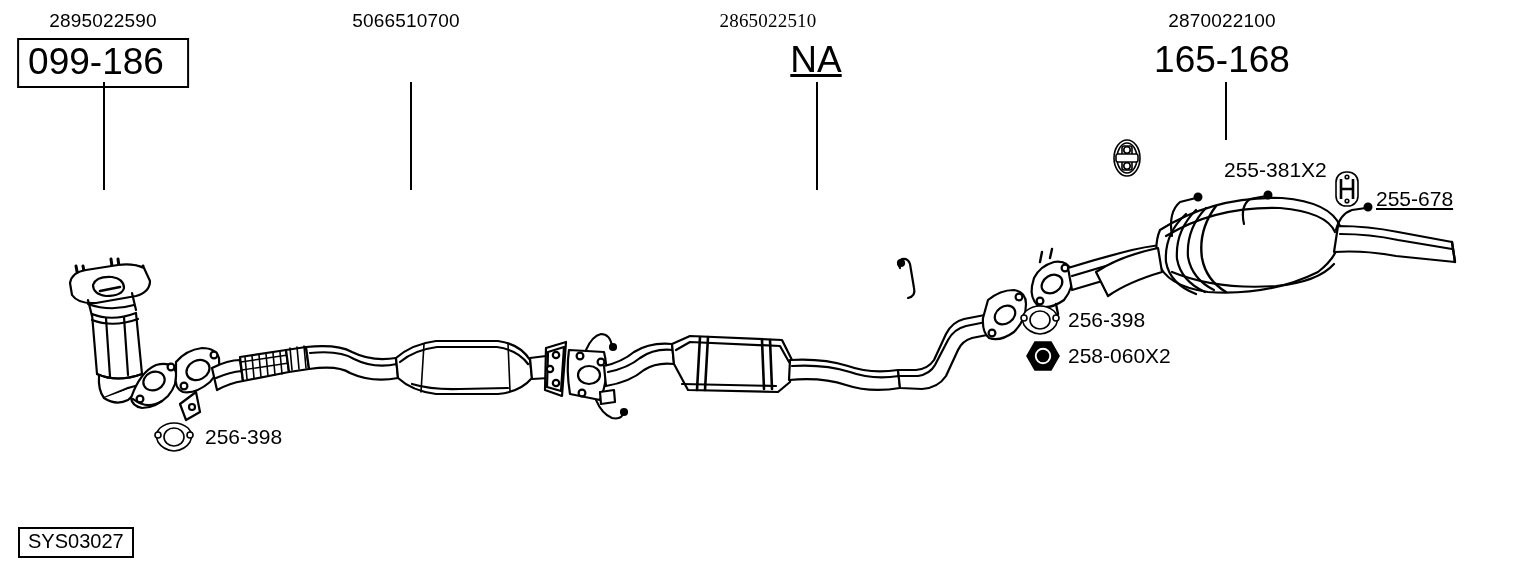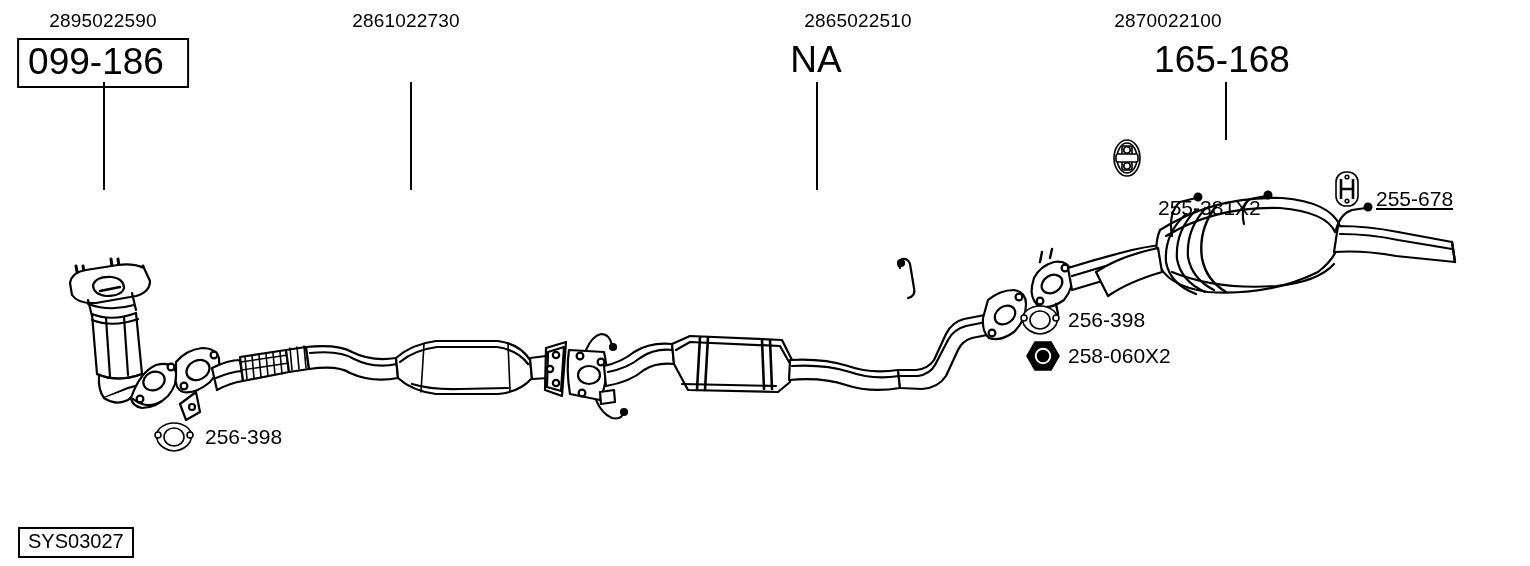--- a/index.html
+++ b/index.html
@@ -245,44 +245,44 @@
 
         <path d="M1216 206 Q1198 230 1202 258 Q1206 280 1226 292" stroke-width="2.4"></path>
       </g>
     </g>
   </svg>
 
   <div class="oem" style="left:103px; top:10px;">2895022590</div>
   <div class="ref boxed" style="left:103px; top:38px;">099-186</div>
   <div class="leader" style="left:103px; top:82px; height:108px;"></div>
 
-  <div class="oem" style="left:406px; top:10px;">2861022730</div>
+  <div class="oem" style="left:406px; top:10px;">5066510700</div>
   <div class="leader" style="left:410px; top:82px; height:108px;"></div>
 
-  <div class="oem" style="left:858px; top:10px;">2865022510</div>
-  <div class="ref" style="left:816px; top:41px;">NA</div>
+  <div class="oem" style="left:768px; top:10px;font-family:Liberation Serif, serif;">2865022510</div>
+  <div class="ref" style="left:816px; top:41px;text-decoration:underline;">NA</div>
   <div class="leader" style="left:816px; top:82px; height:108px;"></div>
 
-  <div class="oem" style="left:1168px; top:10px;">2870022100</div>
+  <div class="oem" style="left:1222px; top:10px;">2870022100</div>
   <div class="ref" style="left:1222px; top:41px;">165-168</div>
   <div class="leader" style="left:1225px; top:82px; height:58px;"></div>
 
   <div class="icon-holder" style="left:1112px; top:138px;">
     <svg width="30" height="40" viewBox="0 0 30 40">
       <g fill="none" stroke="#000" stroke-width="1.6">
         <ellipse cx="15" cy="20" rx="13" ry="18" fill="#fff"></ellipse>
         <ellipse cx="15" cy="20" rx="10" ry="15" fill="#fff"></ellipse>
         <rect x="10" y="8" width="10" height="24" rx="2" fill="#fff"></rect>
         <rect x="4" y="16" width="22" height="8" rx="2" fill="#fff"></rect>
         <circle cx="15" cy="12" r="3.2" fill="#fff"></circle>
         <circle cx="15" cy="28" r="3.2" fill="#fff"></circle>
       </g>
     </svg>
   </div>
-  <div class="part-label" style="left:1158px; top:158px;margin-top:38px;">255-381X2</div>
+  <div class="part-label" style="left:1224px; top:158px;">255-381X2</div>
 
   <div class="icon-holder" style="left:1334px; top:170px;">
     <svg width="26" height="38" viewBox="0 0 26 38">
       <g fill="none" stroke="#000" stroke-width="1.6">
         <rect x="2" y="2" width="22" height="34" rx="10" fill="#fff"></rect>
         <path d="M7 9 L7 29 M19 9 L19 29 M7 19 L19 19" stroke-width="2.6"></path>
         <circle cx="13" cy="7" r="1.8" fill="#fff"></circle>
         <circle cx="13" cy="31" r="1.8" fill="#fff"></circle>
       </g>
     </svg>

